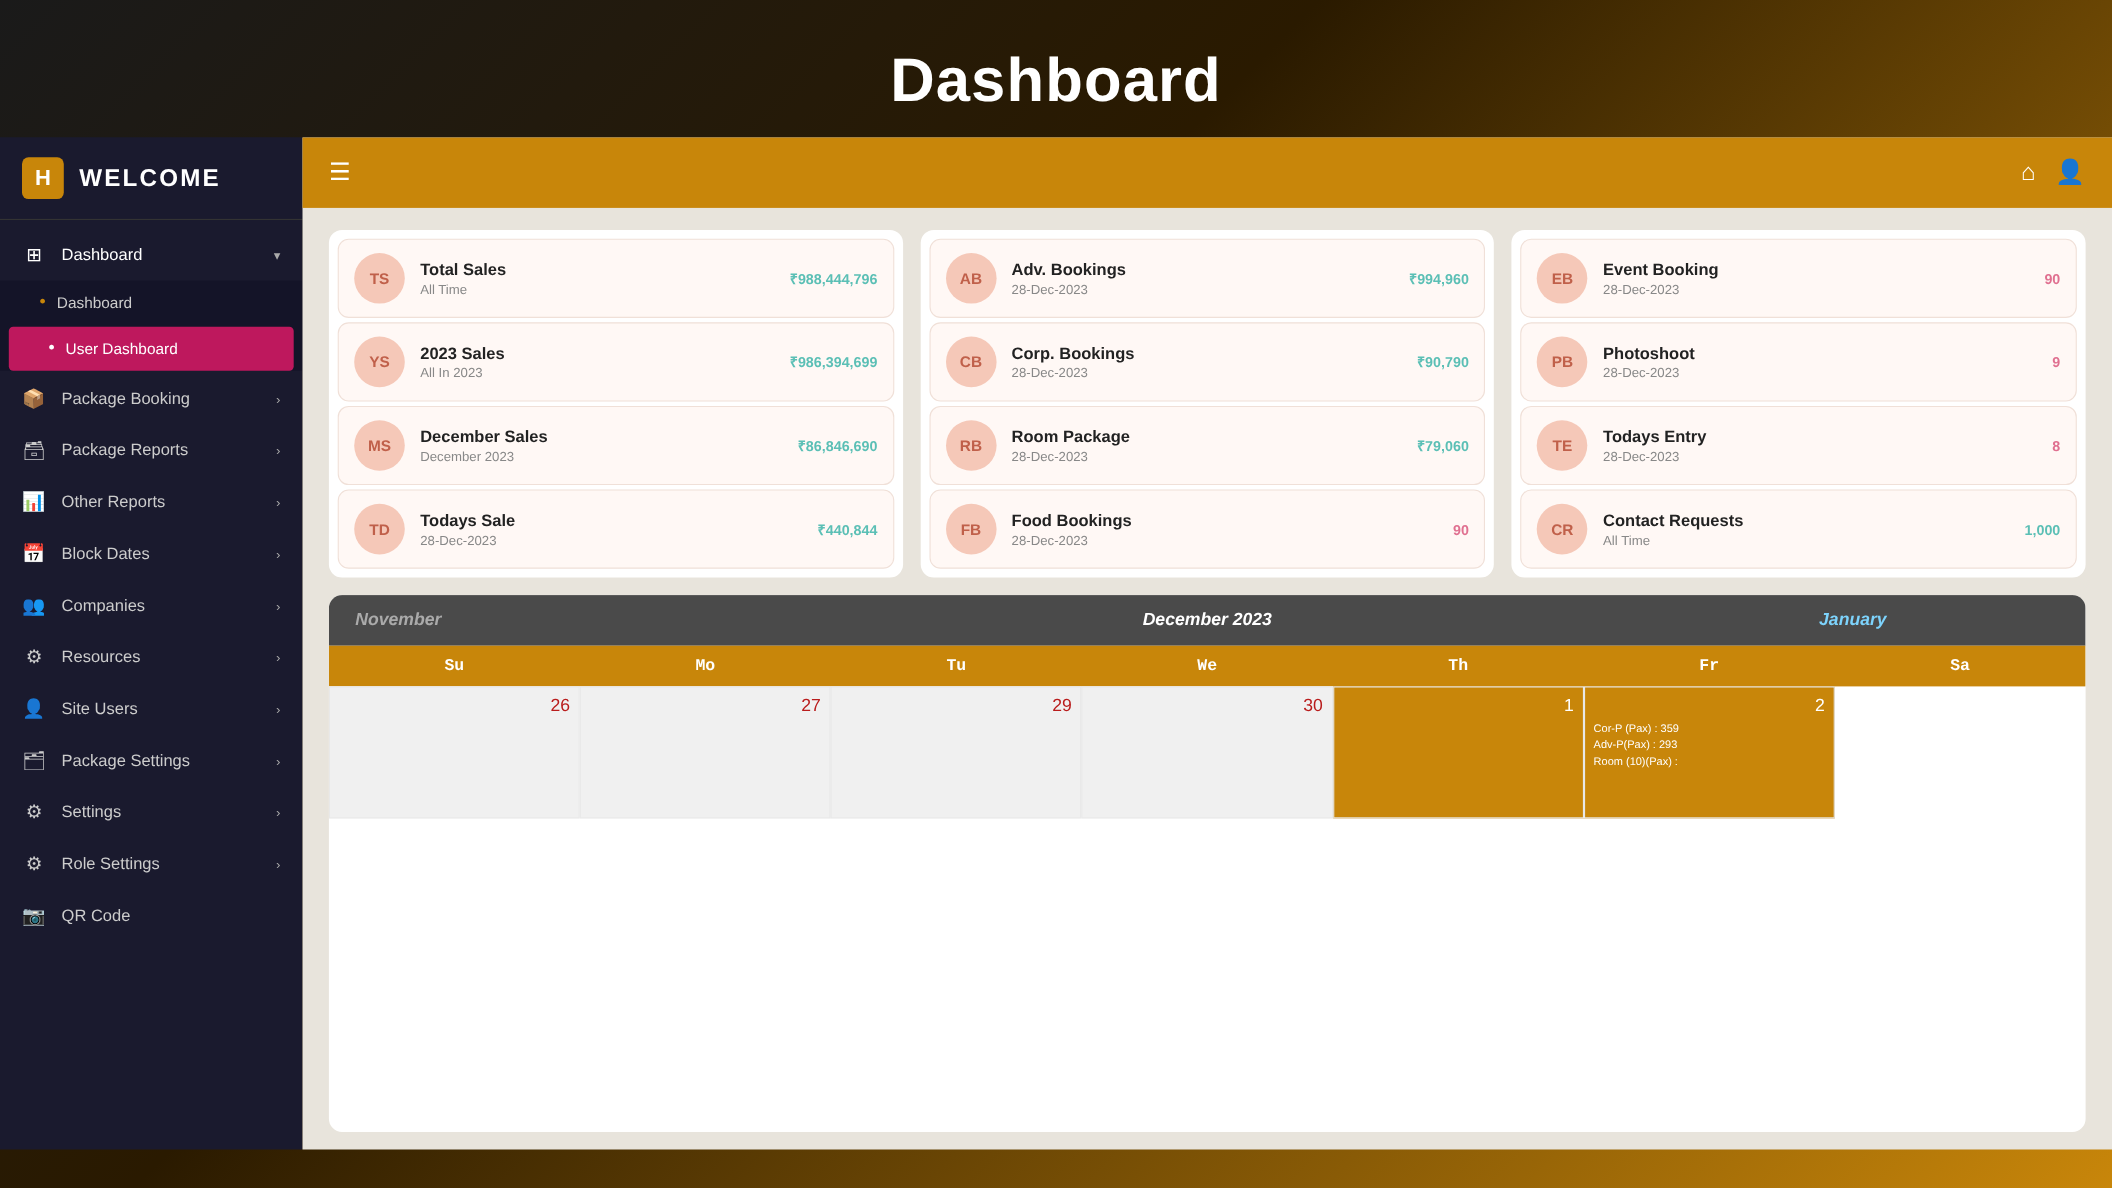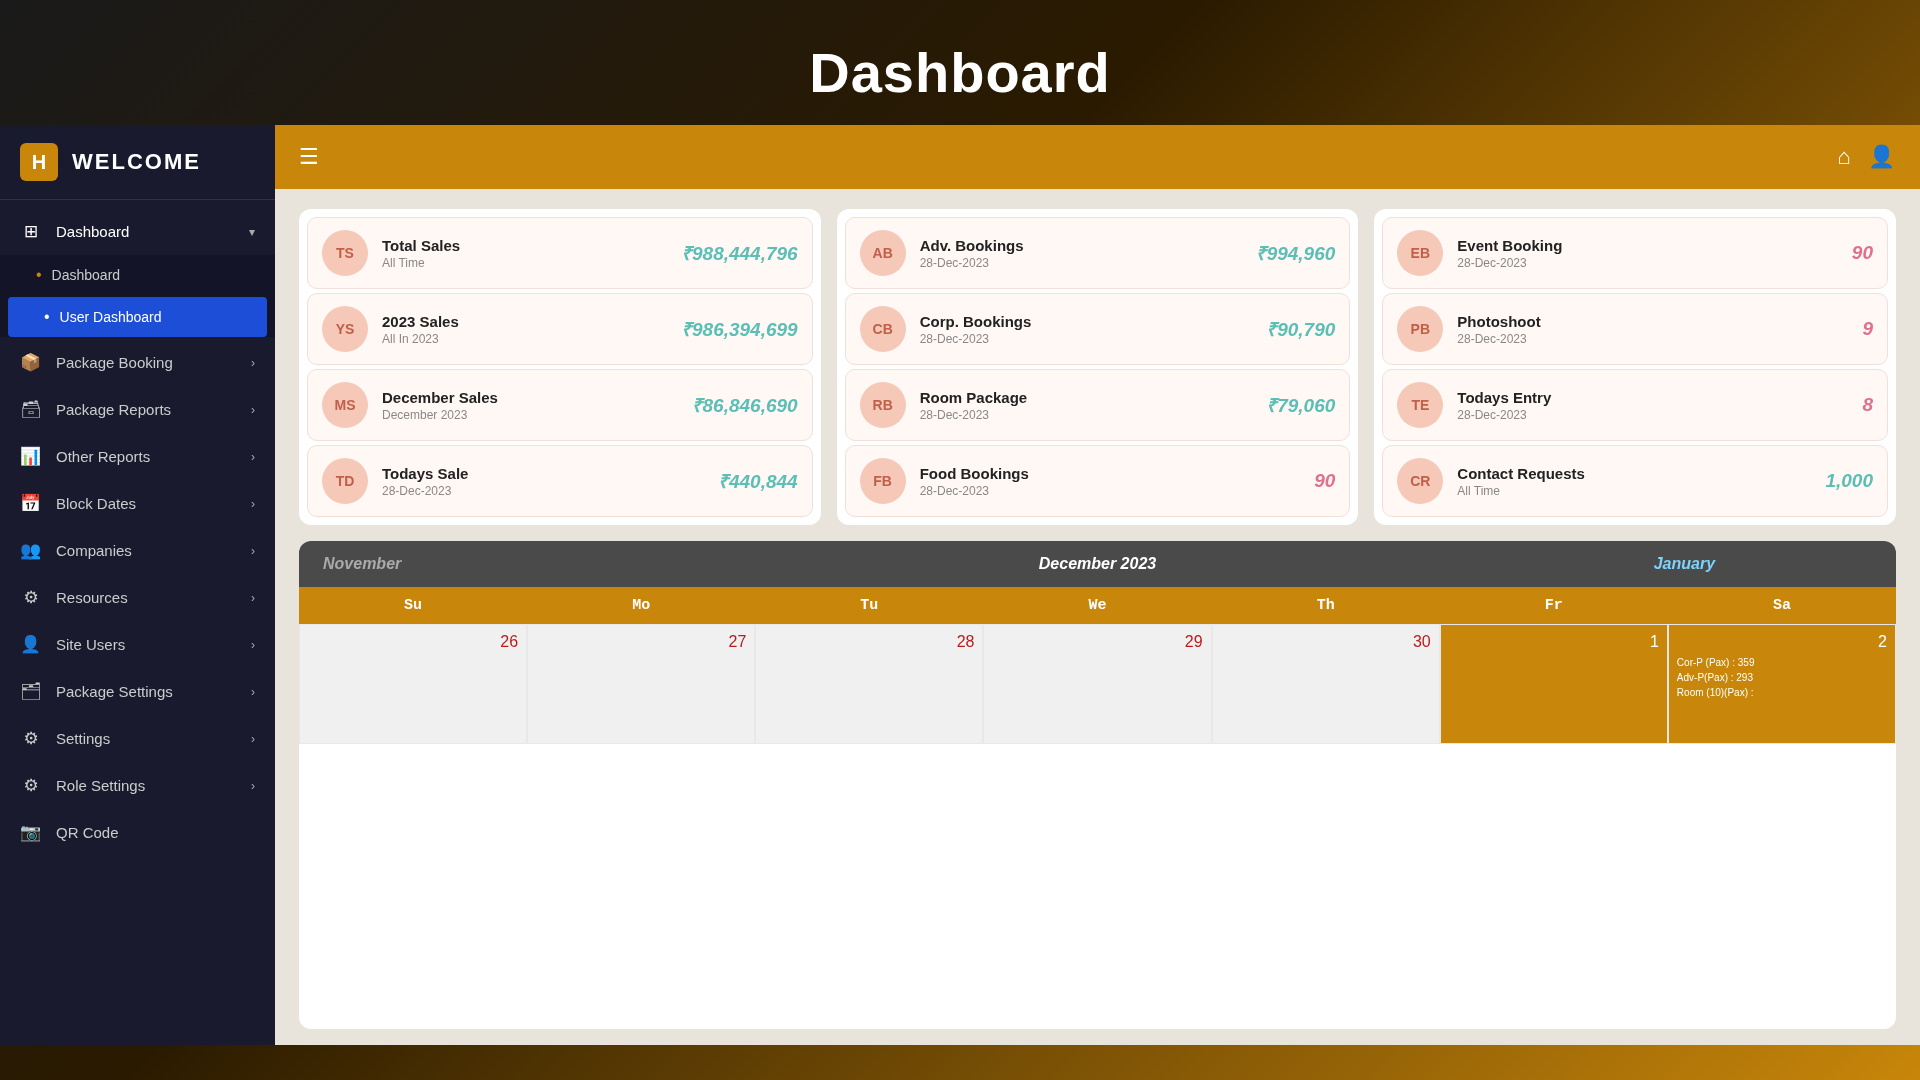--- a/index.html
+++ b/index.html
@@ -73,21 +73,21 @@
     .sidebar-sub-item {
       display: flex;
       align-items: center;
       padding: 11px 20px 11px 36px;
       color: #ccc;
       cursor: pointer;
       font-size: 14px;
     }
     .sidebar-sub-item::before { content: '•'; margin-right: 10px; color: #c8860a; font-size: 16px; }
     .sidebar-sub-item.active {
-      background: #1d4ed8;
+      background: #be185d;
       color: #fff;
       border-radius: 4px;
       margin: 2px 8px;
     }
     .sidebar-sub-item.active::before { color: #fff; }
     
     .content-area {
       flex: 1;
       background: #e8e4dc;
       display: flex;
@@ -137,21 +137,21 @@
       width: 46px; height: 46px;
       border-radius: 50%;
       background: #f5c8b8;
       display: flex; align-items: center; justify-content: center;
       font-weight: 700; font-size: 14px; color: #c0604a;
       flex-shrink: 0;
     }
     .stat-info { flex: 1; }
     .stat-title { font-size: 15px; font-weight: 600; color: #222; }
     .stat-sub { font-size: 12px; color: #888; margin-top: 2px; }
-    .stat-value { font-size: 19px; font-weight: 600; color: #5bbfb5; white-space: nowrap; font-style: italic; }
+    .stat-value { font-size: 13px; font-weight: 600; color: #5bbfb5; white-space: nowrap; }
     .stat-value.pink { color: #e07090; }
     
     .calendar-area {
       flex: 1;
       padding: 0 24px 16px;
     }
     .calendar-container {
       background: #fff;
       border-radius: 12px;
       overflow: hidden;
@@ -474,23 +474,20 @@
         </div>
         <div class="calendar-body">
 
           <div class="cal-cell empty-cell">
             <div class="cal-day-num">26</div>
           </div>
           <div class="cal-cell empty-cell">
             <div class="cal-day-num">27</div>
           </div>
           <div class="cal-cell empty-cell">
-            <div class="cal-day-num">28</div>
-          </div>
-          <div class="cal-cell empty-cell">
             <div class="cal-day-num">29</div>
           </div>
           <div class="cal-cell empty-cell">
             <div class="cal-day-num">30</div>
           </div>
           <div class="cal-cell highlighted">
             <div class="cal-day-num">1</div>
           </div>
           <div class="cal-cell highlighted">
             <div class="cal-day-num">2</div>

